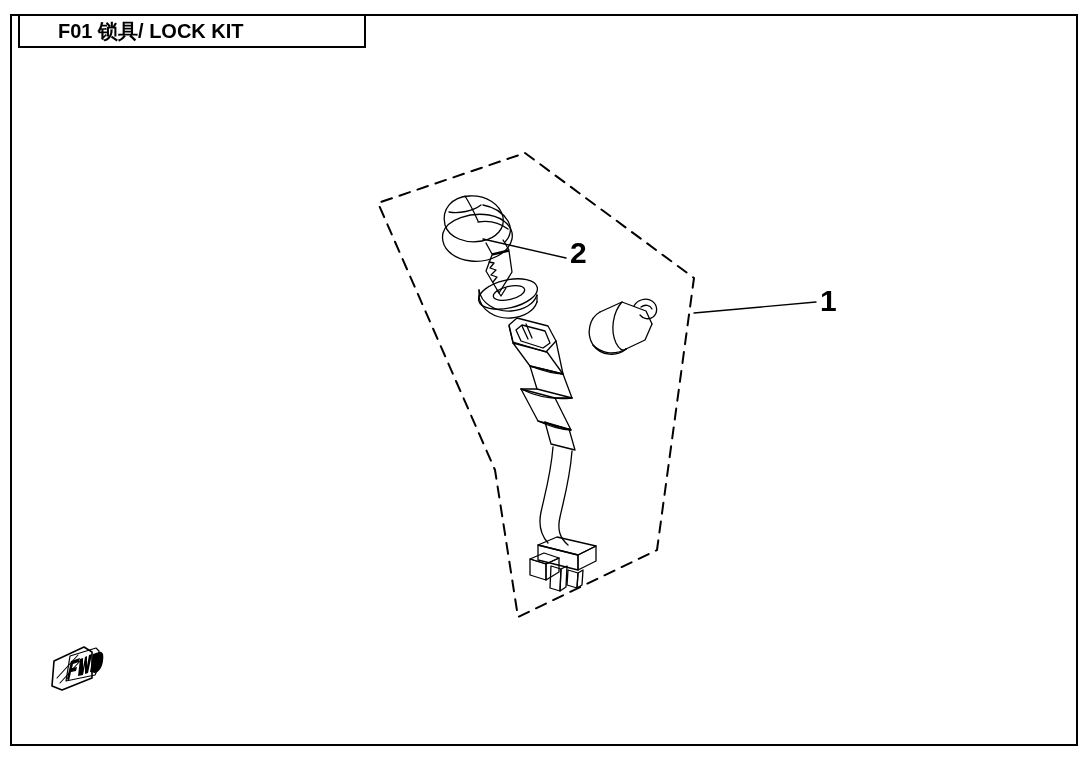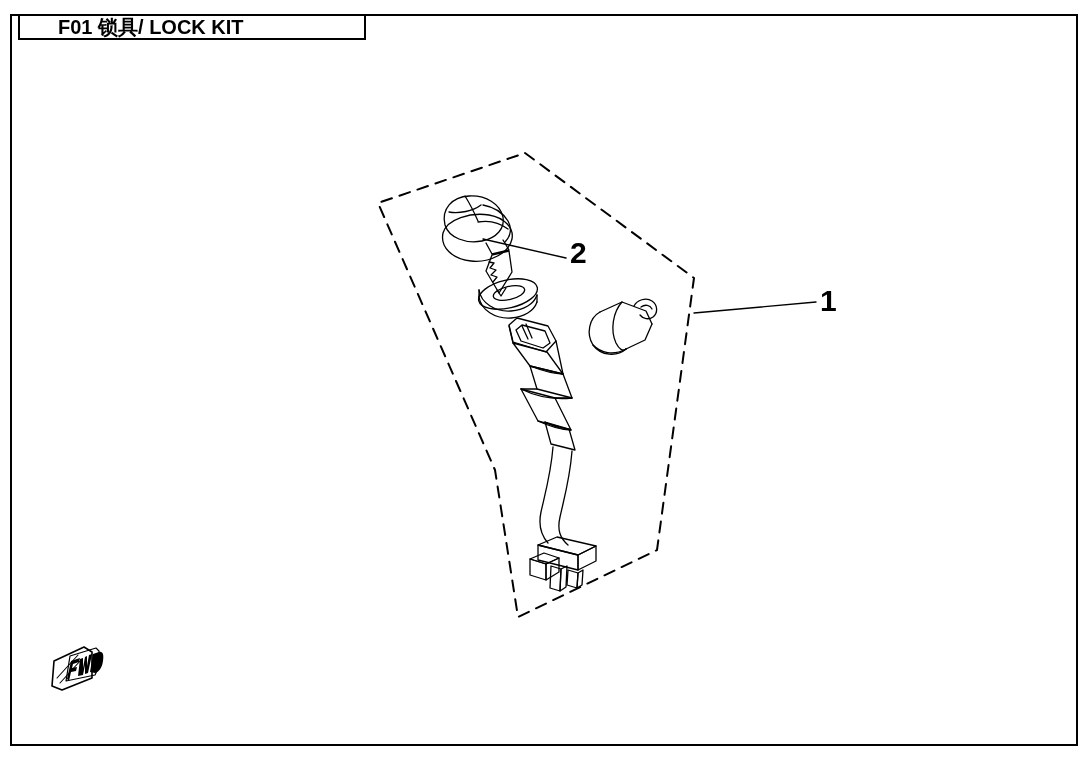--- a/index.html
+++ b/index.html
@@ -30,21 +30,21 @@
     height: 732px;
     border: 2px solid #000000;
     box-sizing: border-box;
   }
   
   #title-box {
     position: absolute;
     left: 18px;
     top: 14px;
     width: 348px;
-    height: 26px;
+    height: 34px;
     border: 2px solid #000000;
     box-sizing: border-box;
     background: #ffffff;
     display: flex;
     align-items: center;
     z-index: 5;
   }
   #title-text {
     font-size: 20px;
     font-weight: bold;

